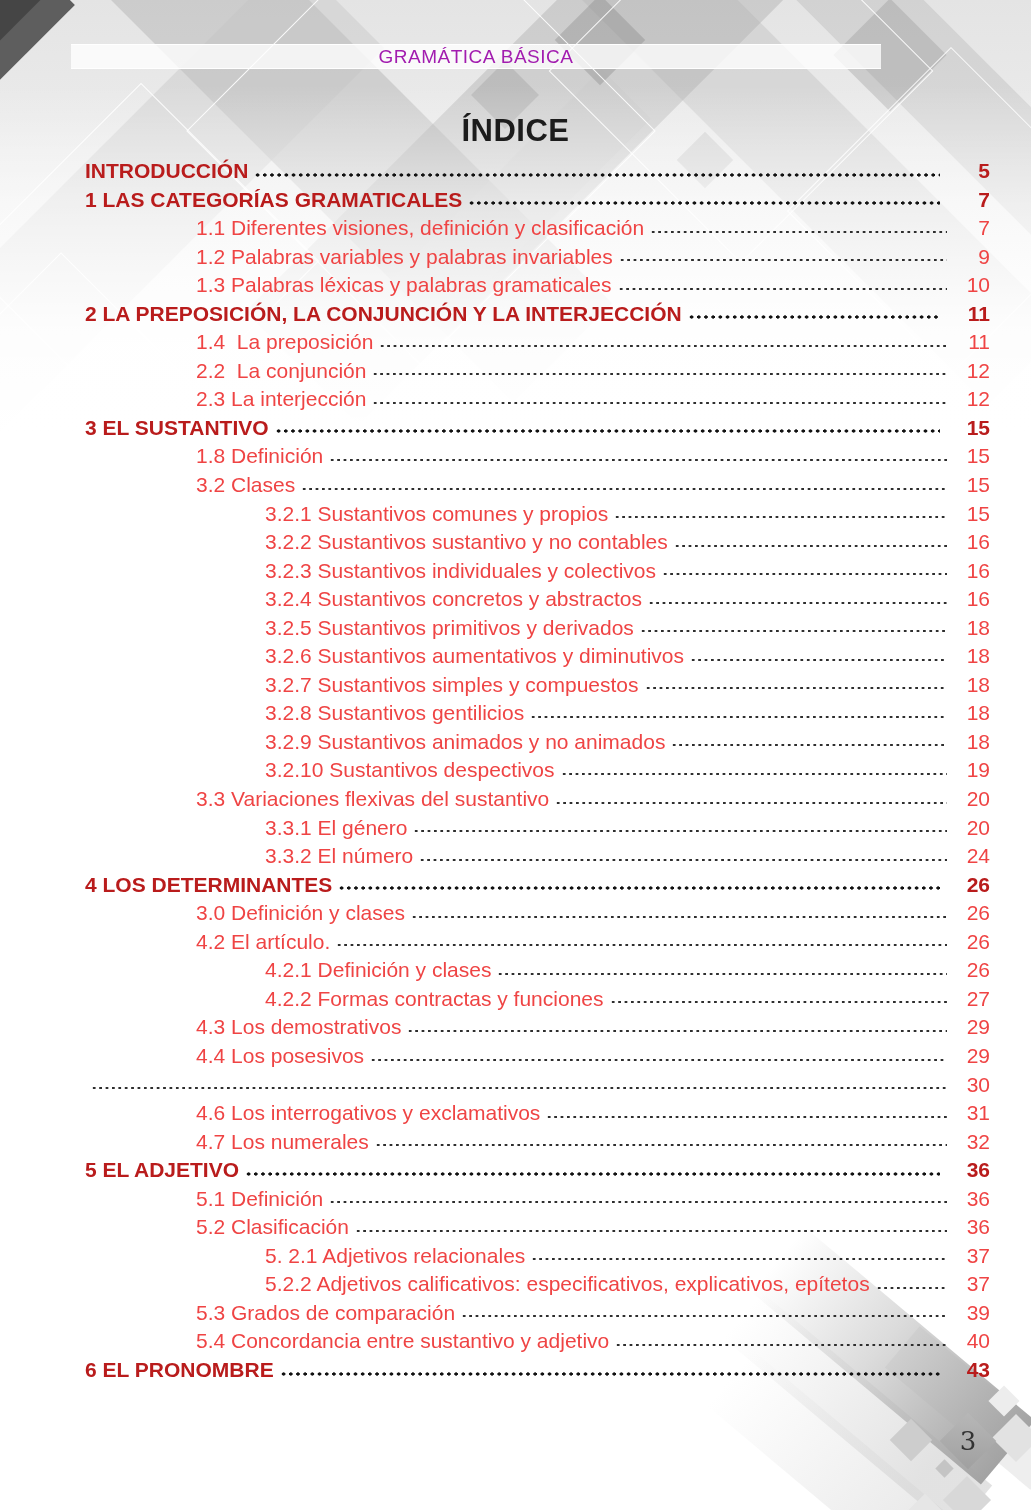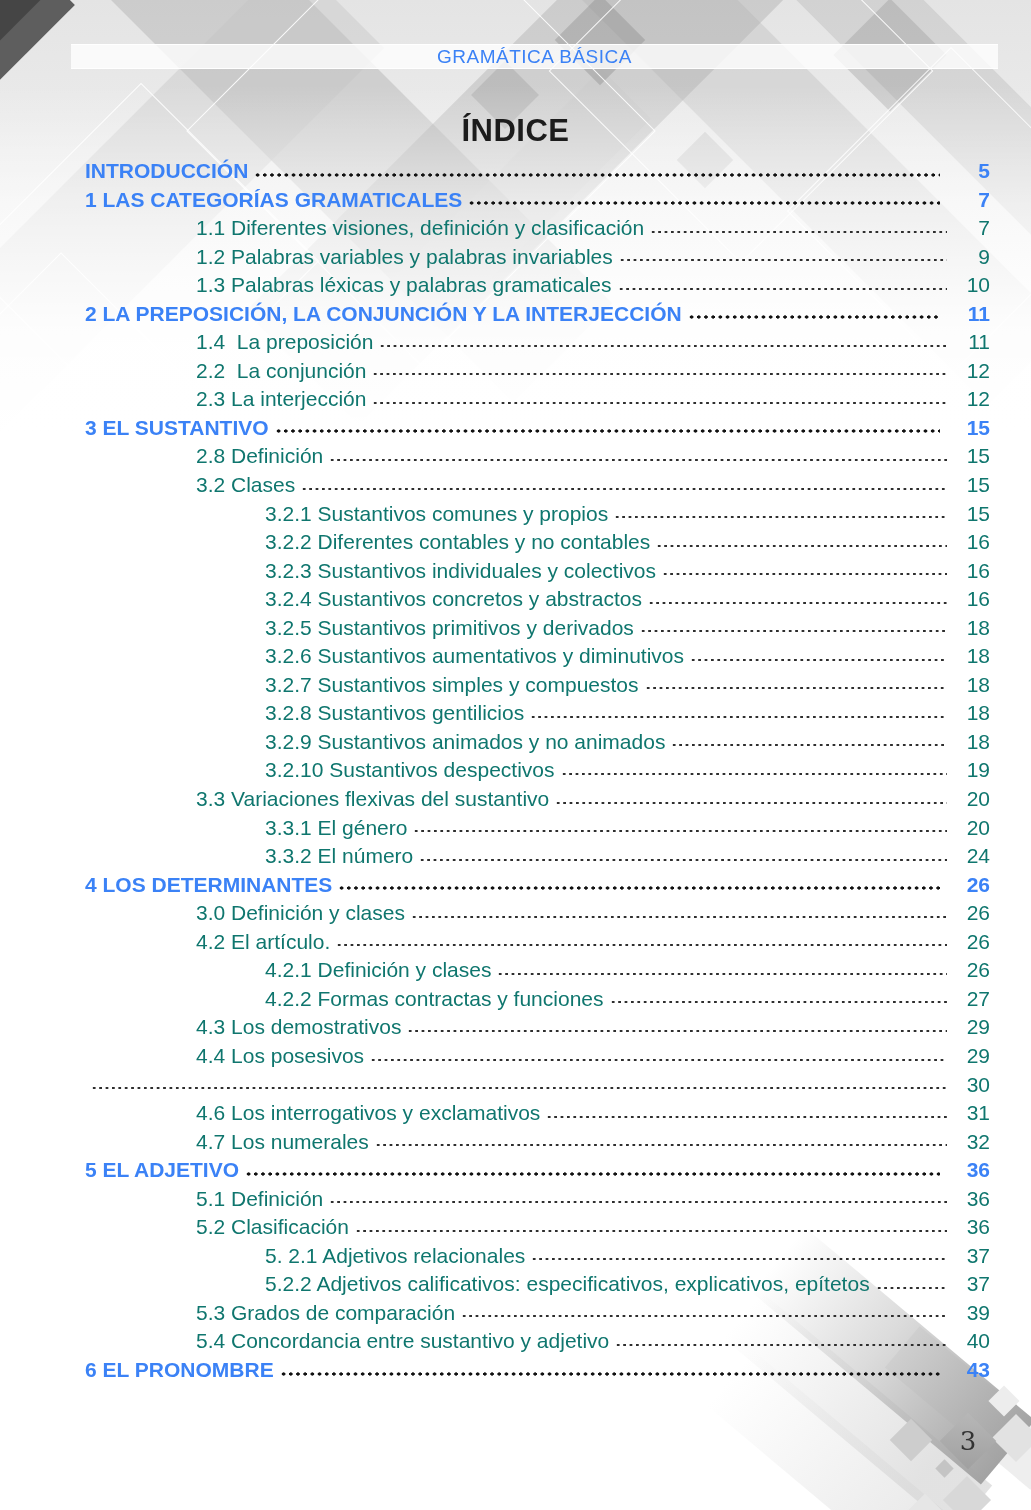--- a/index.html
+++ b/index.html
@@ -59,53 +59,53 @@
   .dd6{width:26px;height:26px;left:912px;top:1499px;background:#e6e6e6;}
   .dd7{width:22px;height:22px;left:993px;top:1390px;background:#ededed;}
   .folio{
     position:absolute;left:948px;top:1424px;width:40px;height:34px;
     line-height:34px;text-align:center;
     font-family:"DejaVu Serif","Liberation Serif",serif;
     font-size:26px;color:#333;
   }
   
   .runhead{
-    position:absolute;left:71px;top:44px;width:927px;height:23px;
+    position:absolute;left:71px;top:44px;width:810px;height:23px;
     background:rgba(255,255,255,.78);
     border-top:1px solid rgba(255,255,255,.95);
     border-bottom:1px solid rgba(255,255,255,.95);
     display:flex;align-items:center;justify-content:center;
-    font-size:19px;letter-spacing:.5px;color:#3b82f6;
+    font-size:19px;letter-spacing:.5px;color:#a21caf;
   }
   
   .idx-title{
     position:absolute;left:0;top:113px;width:1031px;height:42px;
     text-align:center;font-size:31px;font-weight:bold;color:#1c1c1c;
     letter-spacing:.5px;
   }
   
   .toc{
     position:absolute;left:85px;top:157px;width:905px;
   }
   .row{
     display:flex;align-items:stretch;
     height:28.55px;line-height:28.55px;
-    font-size:21px;color:#0f766e;
+    font-size:21px;color:#ef4444;
   }
   .row .lbl{white-space:pre;flex:0 0 auto;}
   .row.lvl1 .lbl{padding-left:111px;}
   .row.lvl2 .lbl{padding-left:180px;}
   .row .leader{
     flex:1 1 auto;min-width:12px;margin:0 3px 0 6px;
     background-image:radial-gradient(circle,#2e2e2e 1.15px,rgba(0,0,0,0) 1.35px);
     background-size:6.4px 10px;background-repeat:repeat-x;
     background-position:left 0 bottom 6px;
   }
   .row .pg{flex:0 0 40px;text-align:right;}
-  .row.bold{font-weight:bold;color:#3b82f6;}
+  .row.bold{font-weight:bold;color:#b91c1c;}
   .row.bold .leader{
     background-image:radial-gradient(circle,#111 1.5px,rgba(0,0,0,0) 1.7px);
     background-size:7.2px 10px;margin-right:10px;
   }
 </style>
 </head>
 <body>
 
 <div class="page">
 
@@ -195,36 +195,36 @@
       <span class="lbl">2.3 La interjección</span>
       <span class="leader"></span>
       <span class="pg">12</span>
     </div>
       <div class="row lvl0 bold">
       <span class="lbl">3 EL SUSTANTIVO</span>
       <span class="leader"></span>
       <span class="pg">15</span>
     </div>
       <div class="row lvl1">
-      <span class="lbl">2.8 Definición</span>
+      <span class="lbl">1.8 Definición</span>
       <span class="leader"></span>
       <span class="pg">15</span>
     </div>
       <div class="row lvl1">
       <span class="lbl">3.2 Clases</span>
       <span class="leader"></span>
       <span class="pg">15</span>
     </div>
       <div class="row lvl2">
       <span class="lbl">3.2.1 Sustantivos comunes y propios</span>
       <span class="leader"></span>
       <span class="pg">15</span>
     </div>
       <div class="row lvl2">
-      <span class="lbl">3.2.2 Diferentes contables y no contables</span>
+      <span class="lbl">3.2.2 Sustantivos sustantivo y no contables</span>
       <span class="leader"></span>
       <span class="pg">16</span>
     </div>
       <div class="row lvl2">
       <span class="lbl">3.2.3 Sustantivos individuales y colectivos</span>
       <span class="leader"></span>
       <span class="pg">16</span>
     </div>
       <div class="row lvl2">
       <span class="lbl">3.2.4 Sustantivos concretos y abstractos</span>

